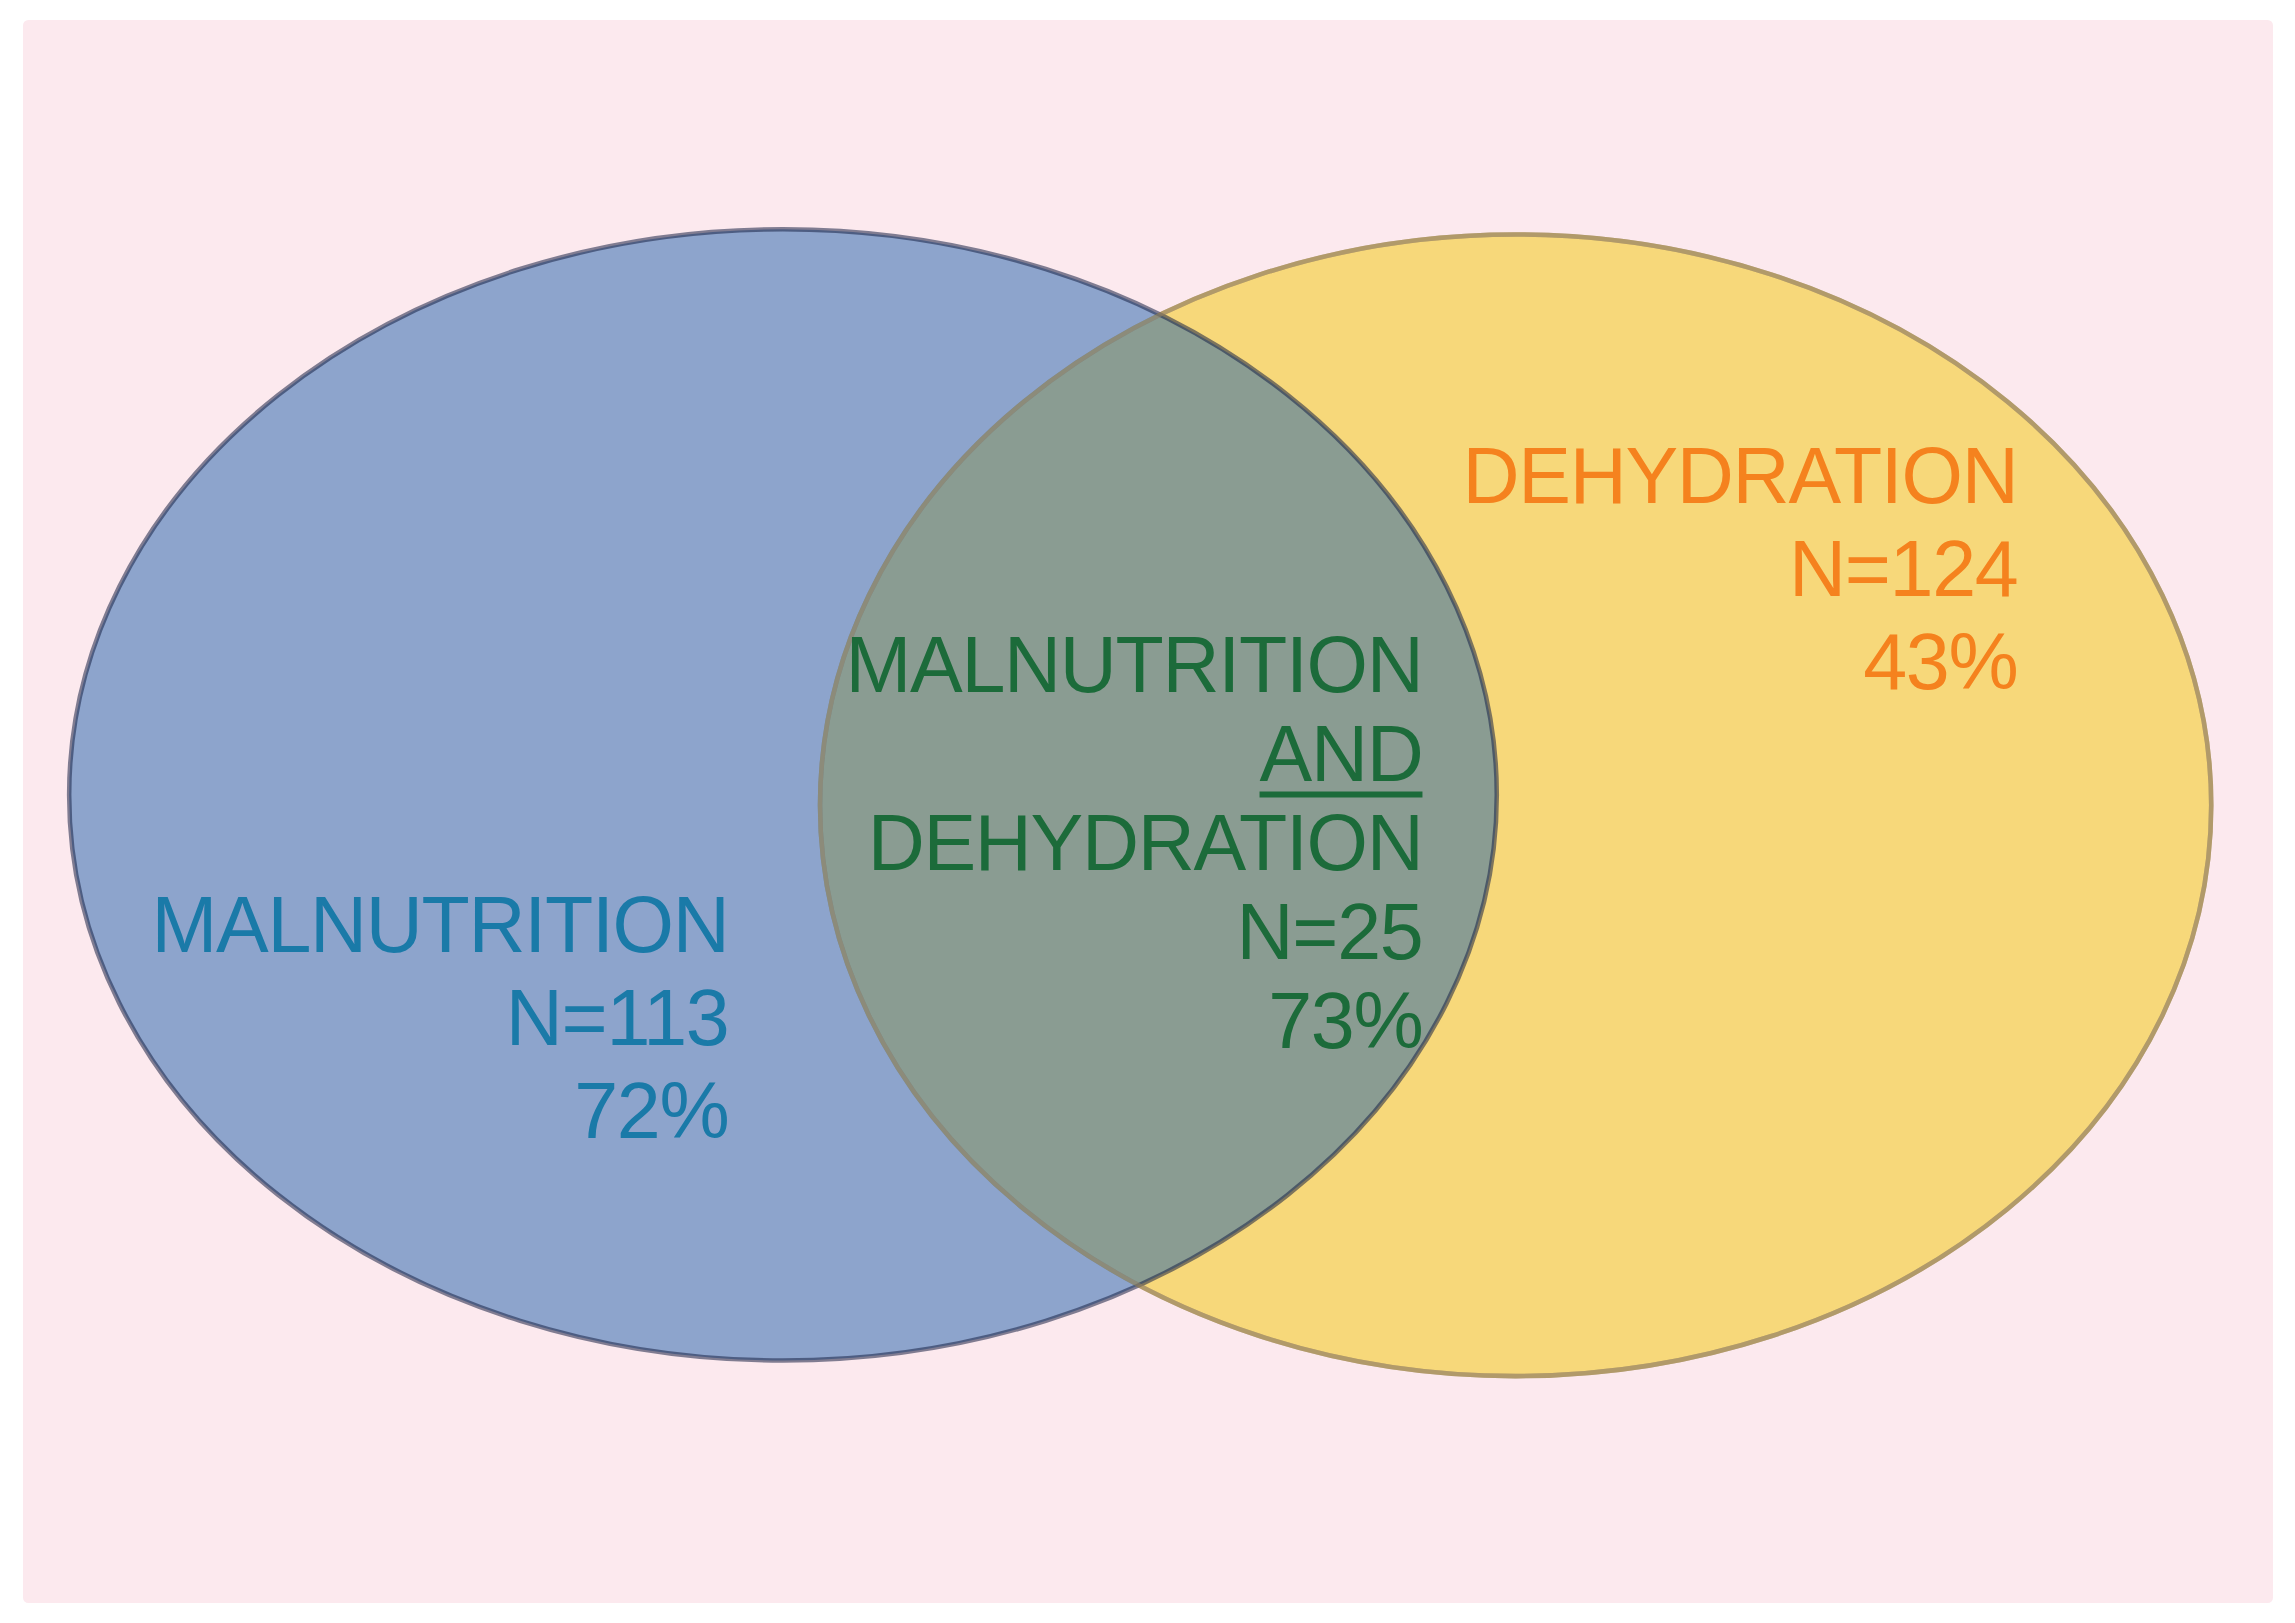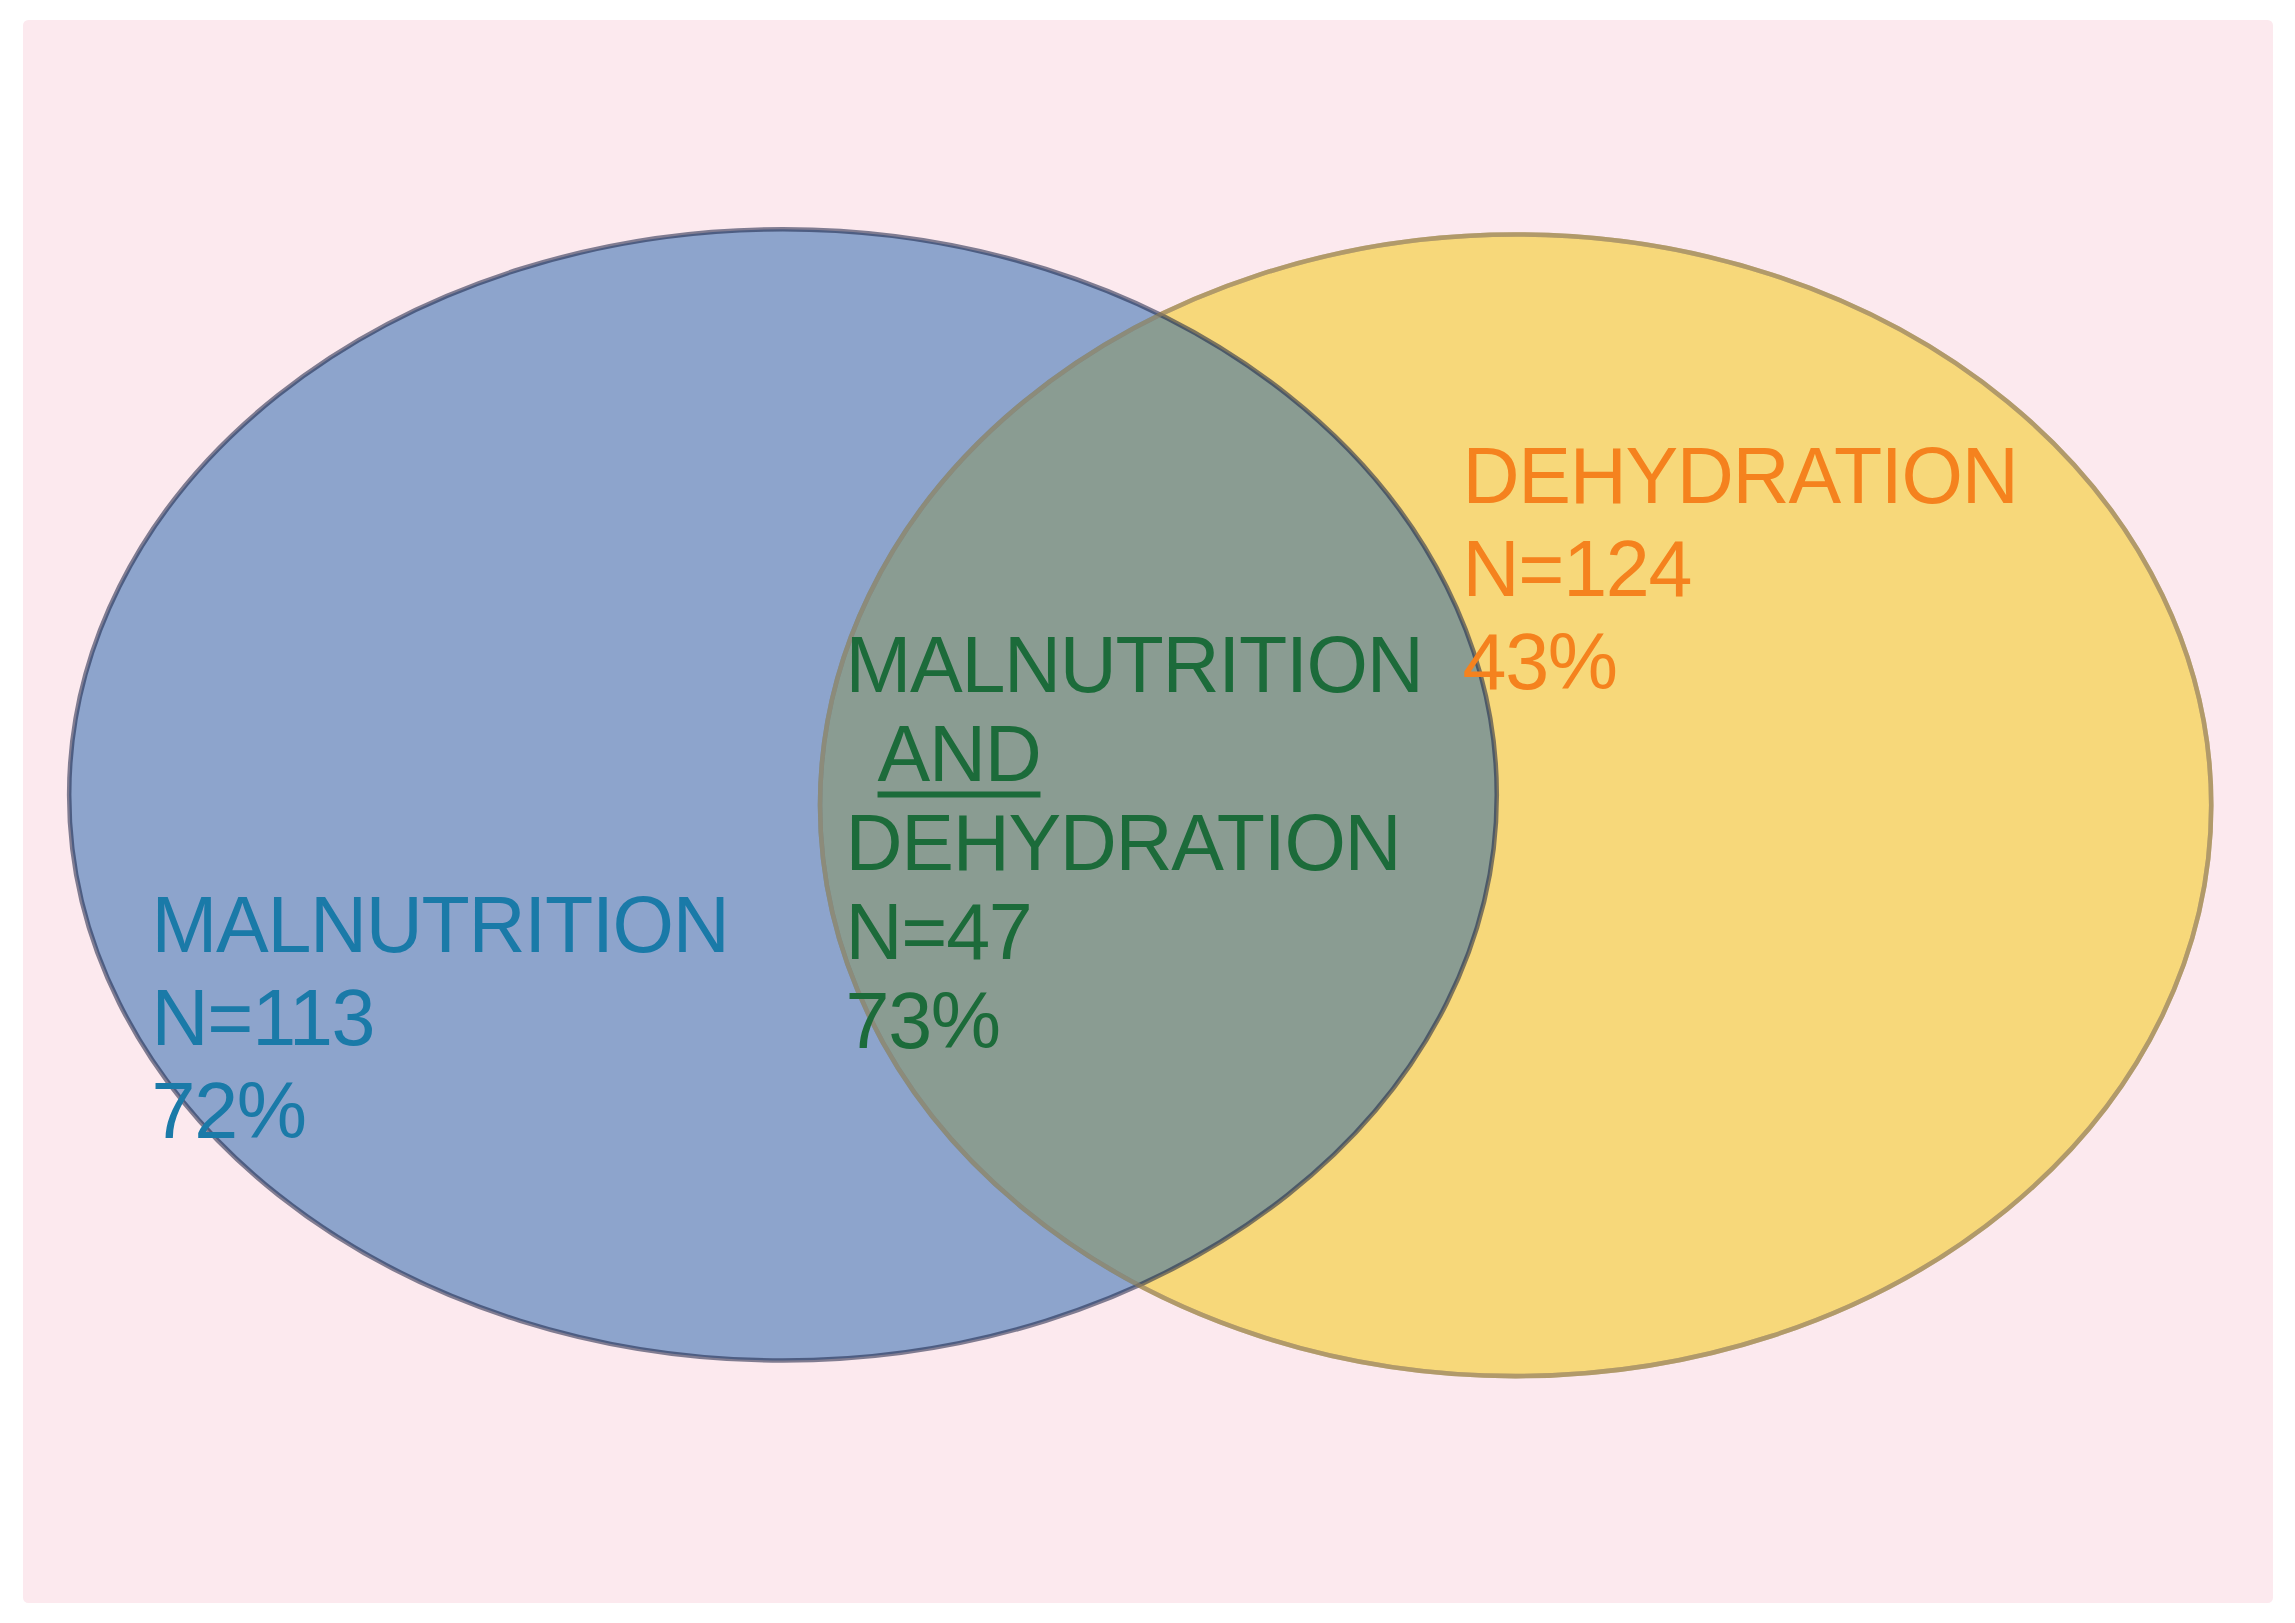--- a/index.html
+++ b/index.html
@@ -38,21 +38,21 @@
   }
   .ellipse-right-outline {
     fill: none;
     stroke: #b19a6a;
     stroke-width: 7;
     stroke-opacity: 0.5;
   }
   .label-block {
     position: absolute;
     transform: translate(-50%, -50%);
-    text-align: left;
+    text-align: right;
     white-space: nowrap;
     font-size: 79px;
     letter-spacing: -1.3px;
     line-height: 93px;
     font-weight: 400;
   }
   .label-left   { color: #1a7aa8; }
   .label-right  { color: #f5821e; }
   .label-center { color: #1c6b3a; line-height: 89px; }
   .underlined {
@@ -80,21 +80,21 @@
     <div class="label-block label-left" style="left: 417px; top: 997px;">
       <div>MALNUTRITION</div>
       <div>N=113</div>
       <div>72%</div>
     </div>
 
     <div class="label-block label-center" style="left: 1111px; top: 822px;">
       <div>MALNUTRITION</div>
       <div><span class="underlined">AND</span></div>
       <div>DEHYDRATION</div>
-      <div>N=47</div>
+      <div>N=25</div>
       <div>73%</div>
     </div>
 
     <div class="label-block label-right" style="left: 1717px; top: 548px;">
       <div>DEHYDRATION</div>
       <div>N=124</div>
       <div>43%</div>
     </div>
 
   </div>

